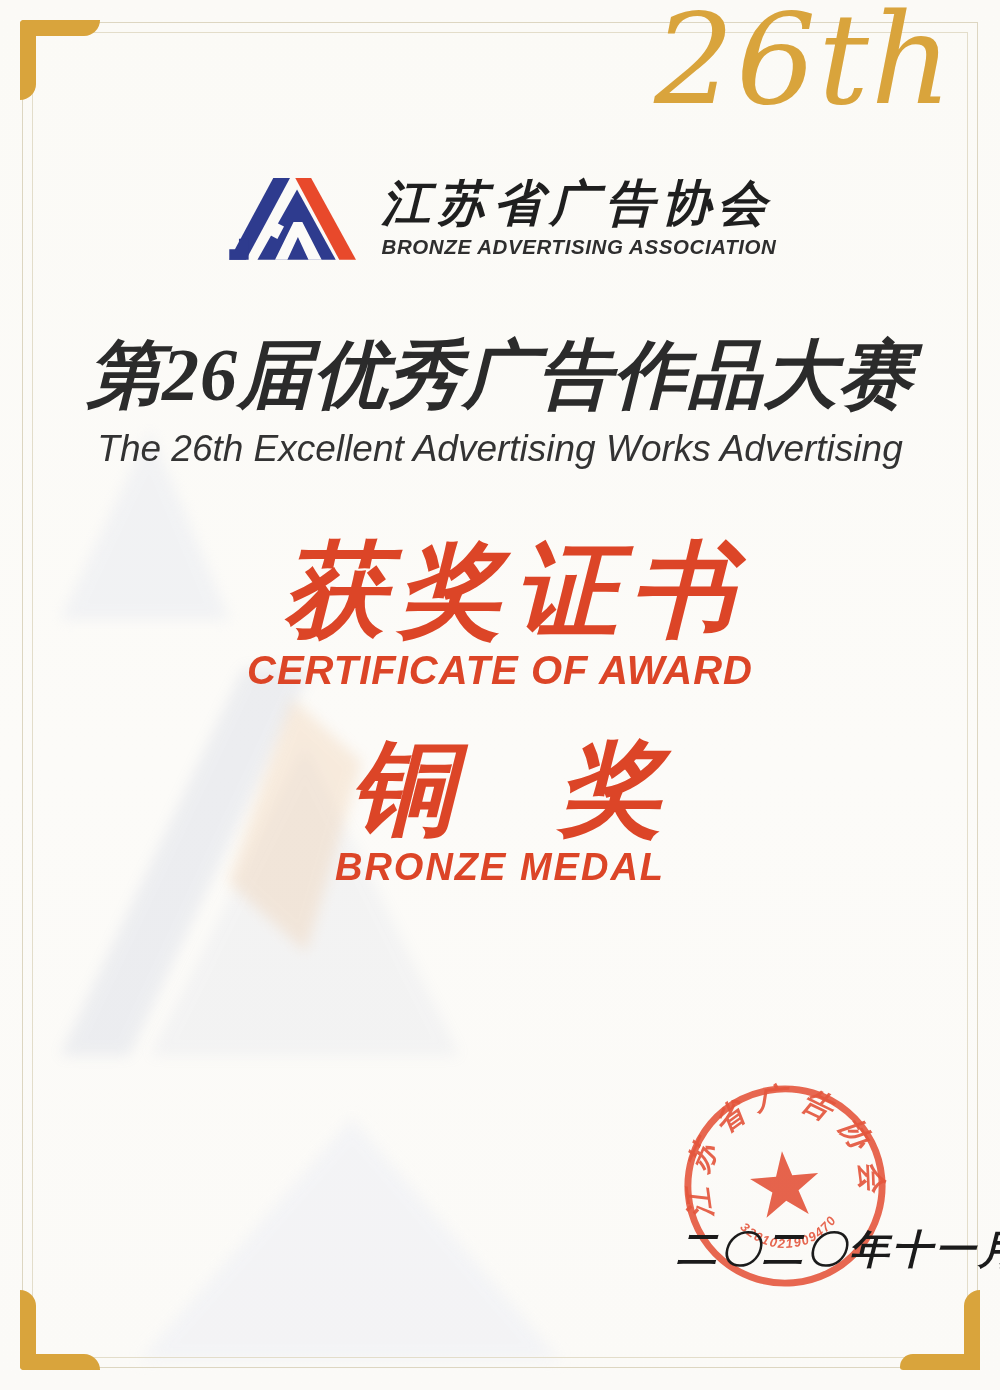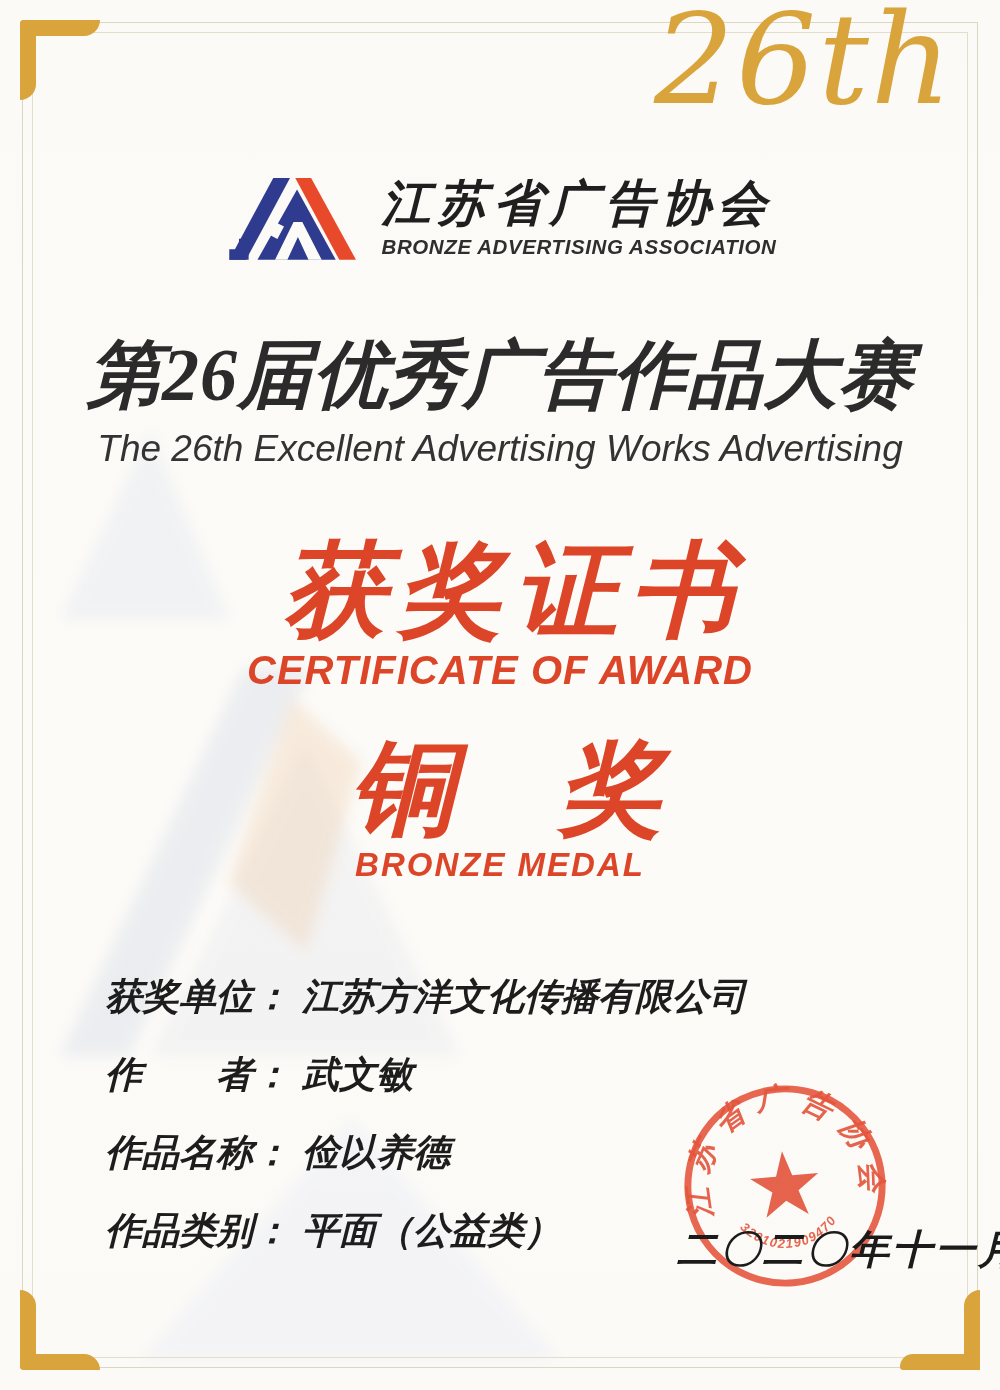--- a/index.html
+++ b/index.html
@@ -62,21 +62,21 @@
     position:absolute;top:648px;left:0;right:0;z-index:3;text-align:center;
     font-size:40px;font-weight:600;color:var(--red);letter-spacing:1px;
   }
   .medal{
     position:absolute;top:720px;left:0;right:0;z-index:3;text-align:center;
     font-family:"Liberation Serif","DejaVu Serif",serif;
     font-size:104px;font-weight:700;color:var(--red);padding-left:13px;
   }
   .medal-en{
     position:absolute;top:846px;left:0;right:0;z-index:3;text-align:center;
-    font-size:33px;font-weight:600;color:var(--red);letter-spacing:2px;
+    font-size:38px;font-weight:600;color:var(--red);letter-spacing:2px;
   }
   .fields{position:absolute;left:105px;top:972px;z-index:3;}
   .field-row{display:flex;align-items:baseline;margin-bottom:28px;font-size:37px;font-weight:600;color:#1d1d1d;}
   .field-label{white-space:pre;}
   .field-value{margin-left:12px;white-space:pre;}
 
   .issue-date{
     position:absolute;left:650px;top:1222px;z-index:6;
     font-size:40px;font-weight:600;color:#1b1b1b;letter-spacing:3px;white-space:nowrap;margin-left:27px;
   }
@@ -140,38 +140,20 @@
 
   <div class="main-title">第26届优秀广告作品大赛</div>
   <div class="main-title-en">The 26th Excellent Advertising Works Advertising</div>
 
   <div class="cert-title">获奖证书</div>
   <div class="cert-title-en">CERTIFICATE OF AWARD</div>
 
   <div class="medal">铜　奖</div>
   <div class="medal-en">BRONZE MEDAL</div>
 
-  <div class="fields">
-    <div class="field-row">
-      <span class="field-label">获奖单位：</span>
-      <span class="field-value">江苏方洋文化传播有限公司</span>
-    </div>
-    <div class="field-row">
-      <span class="field-label">作　　者：</span>
-      <span class="field-value">武文敏</span>
-    </div>
-    <div class="field-row">
-      <span class="field-label">作品名称：</span>
-      <span class="field-value">俭以养德</span>
-    </div>
-    <div class="field-row">
-      <span class="field-label">作品类别：</span>
-      <span class="field-value">平面（公益类）</span>
-    </div>
-  </div>
 
   <svg class="seal" viewBox="0 0 220 224">
     <defs>
       <path id="arcTop" d="M 37,139 A 78,78 0 1 1 183,139" fill="none"></path>
       <path id="arcBottom" d="M 56,143 A 62,62 0 0 0 164,143" fill="none"></path>
     </defs>
     <circle cx="110" cy="112" r="98" fill="none" stroke="#E2492E" stroke-width="7" opacity="0.9"></circle>
     <text font-size="30" font-weight="bold" fill="#E2492E" letter-spacing="12" opacity="0.92">
       <textPath href="#arcTop" startOffset="50%" text-anchor="middle">江苏省广告协会</textPath>
     </text>

